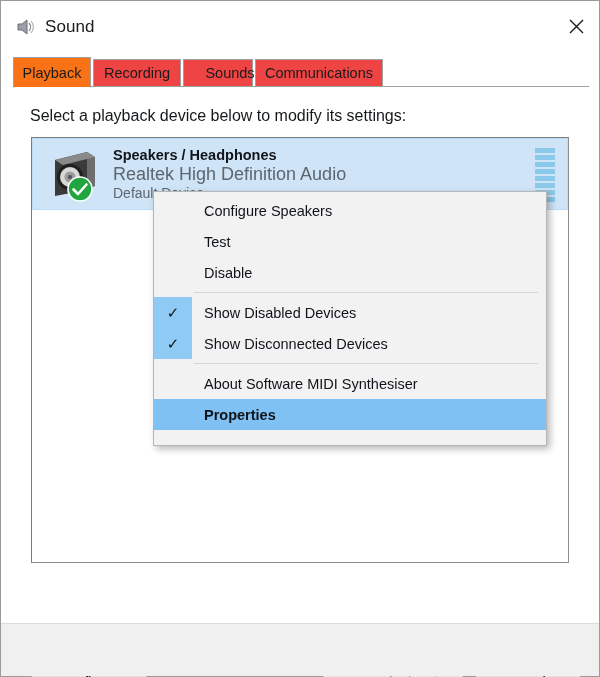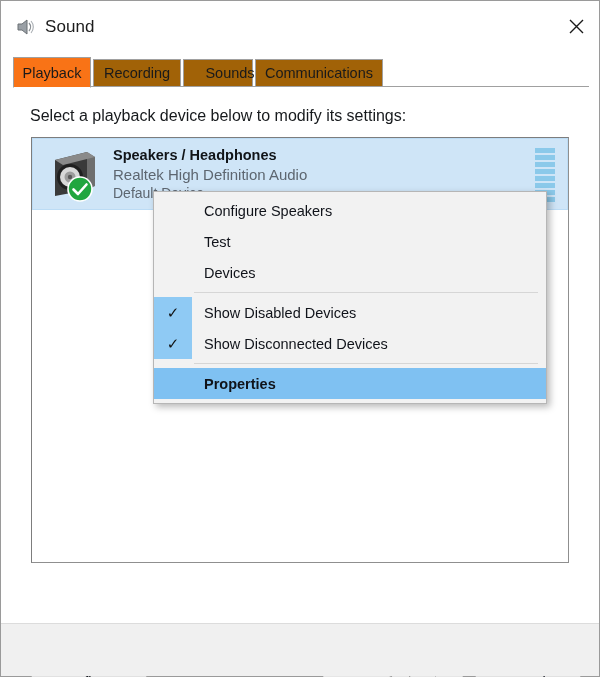--- a/index.html
+++ b/index.html
@@ -47,21 +47,21 @@
   
   .tabstrip {
     position: absolute; left: 12px; top: 56px;
     width: 576px; height: 30px;
   }
   .tab {
     position: absolute; top: 2px;
     height: 28px;
     box-sizing: border-box;
     border: 1px solid #a0a0a0;
-    background: #a16207;
+    background: #ef4444;
     display: flex; align-items: center; justify-content: center;
     font-size: 14.5px;
     color: #1a1a1a;
     padding: 0 10px;
     cursor: default;
   }
   .tab.active {
     top: 0; height: 31px;
     background: #f97316;
     border-bottom: 1px solid #ffffff;
@@ -113,21 +113,21 @@
     width: 56px; height: 56px;
     margin-left: 12px; margin-right: 12px;
     flex: 0 0 auto;
   }
   .device-text { display: flex; flex-direction: column; justify-content: center; }
   .device-name {
     font-size: 14.5px; font-weight: bold; color: #111418;
     line-height: 19px;
   }
   .device-sub {
-    font-size: 15px; color: #5d6670;
+    font-size: 18px; color: #5d6670;
     line-height: 19px;
   }
   .device-status {
     font-size: 14px; color: #5d6670;
     line-height: 19px;
   }
   .meter {
     position: absolute; right: 12px; top: 9px;
     width: 20px; height: 54px;
     display: flex; flex-direction: column; justify-content: space-between;
@@ -179,21 +179,21 @@
 
   
   .ctxmenu {
     position: absolute;
     left: 152px; top: 190px;
     width: 394px;
     background: #f2f2f2;
     border: 1px solid #b6b6b6;
     box-shadow: 3px 3px 7px rgba(0,0,0,.28);
     box-sizing: border-box;
-    padding: 3px 0 4px 0;
+    padding: 3px 0 15px 0;
     z-index: 50;
   }
   .ctxitem {
     position: relative;
     height: 31px;
     display: flex; align-items: center;
     font-size: 14.5px;
     color: #10131a;
     cursor: default;
   }
@@ -323,41 +323,45 @@
       <div class="label">Configure Speakers</div>
     </div>
 
     <div class="ctxitem">
       <div class="gutter"></div>
       <div class="label">Test</div>
     </div>
 
     <div class="ctxitem">
       <div class="gutter"></div>
-      <div class="label">Devices</div>
+      <div class="label">Disable</div>
     </div>
 
     <div class="ctxsep"></div>
 
     <div class="ctxitem checked">
       <div class="gutter">
         <span class="checkglyph">✓</span>
       </div>
       <div class="label">Show Disabled Devices</div>
     </div>
 
     <div class="ctxitem checked">
       <div class="gutter">
         <span class="checkglyph">✓</span>
       </div>
       <div class="label">Show Disconnected Devices</div>
     </div>
 
     <div class="ctxsep"></div>
 
+    <div class="ctxitem">
+      <div class="gutter"></div>
+      <div class="label">About Software MIDI Synthesiser</div>
+    </div>
 
     <div class="ctxitem selected">
       <div class="gutter"></div>
       <div class="label">Properties</div>
     </div>
 
   </div>
 
 </div>
 

